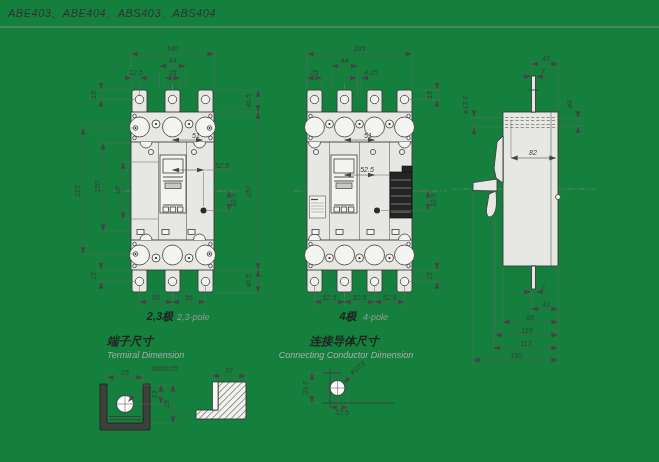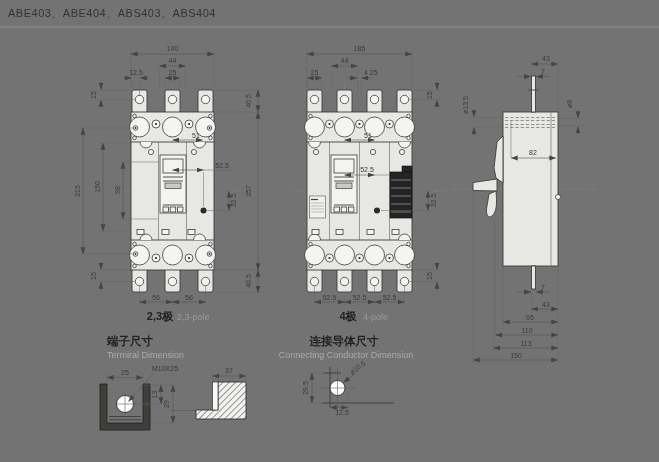--- a/index.html
+++ b/index.html
@@ -1,16 +1,16 @@
 <!DOCTYPE html>
 <html><head>
 <meta charset="utf-8">
 <style>
   html,body{margin:0;padding:0;background:#f8f8f6;}
-  .canvas{position:relative;width:659px;height:462px;background:#737373;font-family:"Liberation Sans",sans-serif;overflow:hidden;}
+  .canvas{position:relative;width:659px;height:462px;background:#15803d;font-family:"Liberation Sans",sans-serif;overflow:hidden;font-style:italic;}
   svg text{font-family:"Liberation Sans","DejaVu Sans",sans-serif;}
   .dimtxt{font-size:7px;fill:#3a3a3a;}
   .titletxt{font-size:11px;fill:#333;letter-spacing:0.5px;}
   .cnhead{font-size:11.5px;font-weight:bold;fill:#222;}
   .enhead{font-size:9px;fill:#aaa;}
   .cnlabel{font-size:11px;font-weight:bold;fill:#222;}
   .enlabel{font-size:9px;fill:#999;}
   .edge{stroke:#3c3c3c;stroke-width:0.9;fill:none;}
   .thin{stroke:#555;stroke-width:0.55;fill:none;}
   .bodyfill{fill:#e7e7e3;stroke:#3c3c3c;stroke-width:0.9;}

